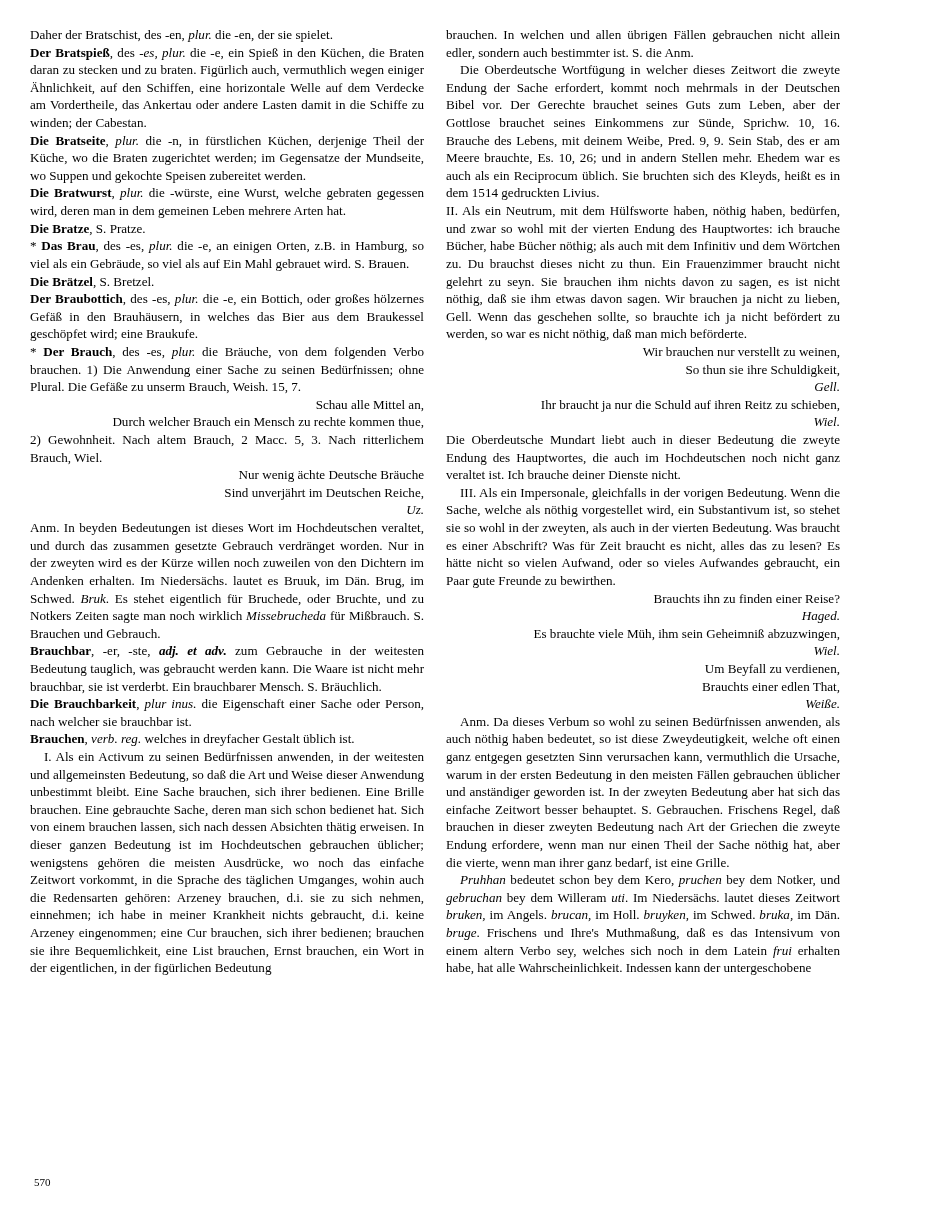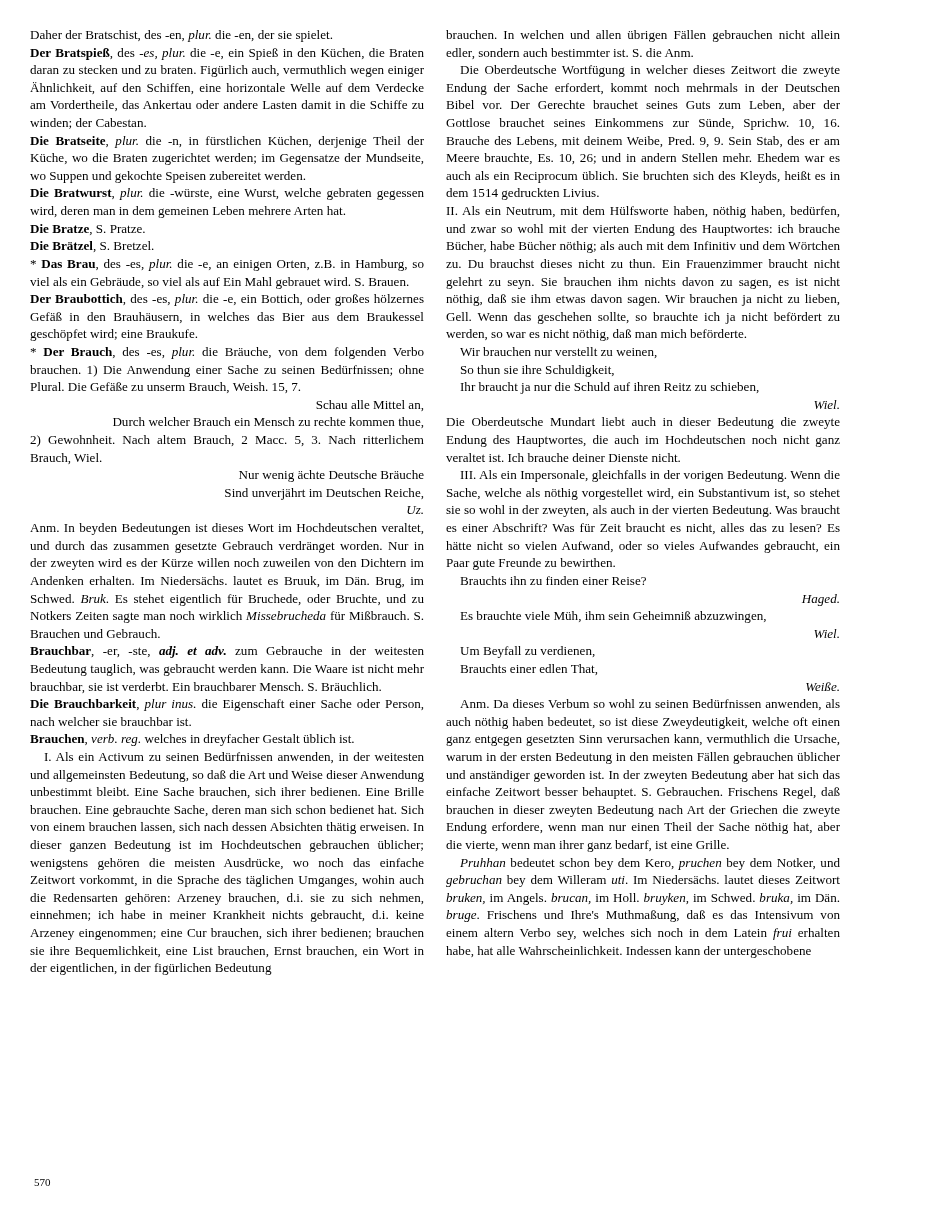--- a/index.html
+++ b/index.html
@@ -48,21 +48,21 @@
   .verse {
     margin: 0;
     text-indent: 0;
     padding-left: 20px;
     text-align: right;
   }
   .verse2 {
     margin: 0;
     text-indent: 0;
     padding-left: 14px;
-    text-align: left;
+    text-align: right;
   }
   .attrib {
     margin: 0;
     text-align: right;
     font-style: italic;
   }
   .folio {
     position: absolute;
     left: 34px;
     top: 1176px;
@@ -83,23 +83,23 @@
       <p class="noind">Daher der Bratschist, des -en, <span class="i">plur.</span> die -en, der sie spielet.</p>
 
       <p class="noind"><span class="b">Der Bratspieß</span>, des -<span class="i">es, plur.</span> die -e, ein Spieß in den Küchen, die Braten daran zu stecken und zu braten. Figürlich auch, vermuthlich wegen einiger Ähnlichkeit, auf den Schiffen, eine horizontale Welle auf dem Verdecke am Vordertheile, das Ankertau oder andere Lasten damit in die Schiffe zu winden; der Cabestan.</p>
 
       <p class="noind"><span class="b">Die Bratseite</span>, <span class="i">plur.</span> die -n, in fürstlichen Küchen, derjenige Theil der Küche, wo die Braten zugerichtet werden; im Gegensatze der Mundseite, wo Suppen und gekochte Speisen zubereitet werden.</p>
 
       <p class="noind"><span class="b">Die Bratwurst</span>, <span class="i">plur.</span> die -würste, eine Wurst, welche gebraten gegessen wird, deren man in dem gemeinen Leben mehrere Arten hat.</p>
 
       <p class="noind"><span class="b">Die Bratze</span>, S. Pratze.</p>
 
+      <p class="noind">* <span class="b">Das Brau</span>, des -es, <span class="i">plur.</span> die -e, an einigen Orten, z.B. in Hamburg, so viel als ein Gebräude, so viel als auf Ein Mahl gebrauet wird. S. Brauen.</p>
+
       <p class="noind"><span class="b">Die Brätzel</span>, S. Bretzel.</p>
-
-      <p class="noind">* <span class="b">Das Brau</span>, des -es, <span class="i">plur.</span> die -e, an einigen Orten, z.B. in Hamburg, so viel als ein Gebräude, so viel als auf Ein Mahl gebrauet wird. S. Brauen.</p>
 
       <p class="noind"><span class="b">Der Braubottich</span>, des -es, <span class="i">plur.</span> die -e, ein Bottich, oder großes hölzernes Gefäß in den Brauhäusern, in welches das Bier aus dem Braukessel geschöpfet wird; eine Braukufe.</p>
 
       <p class="noind">* <span class="b">Der Brauch</span>, des -es, <span class="i">plur.</span> die Bräuche, von dem folgenden Verbo brauchen. 1) Die Anwendung einer Sache zu seinen Bedürfnissen; ohne Plural. Die Gefäße zu unserm Brauch, Weish. 15, 7.</p>
 
       <p class="verse">Schau alle Mittel an,</p>
       <p class="verse">Durch welcher Brauch ein Mensch zu rechte kommen thue,</p>
 
       <p class="noind">2) Gewohnheit. Nach altem Brauch, 2 Macc. 5, 3. Nach ritterlichem Brauch, Wiel.</p>
 
@@ -122,20 +122,21 @@
     <div class="col">
 
       <p class="noind">brauchen. In welchen und allen übrigen Fällen gebrauchen nicht allein edler, sondern auch bestimmter ist. S. die Anm.</p>
 
       <p class="ind">Die Oberdeutsche Wortfügung in welcher dieses Zeitwort die zweyte Endung der Sache erfordert, kommt noch mehrmals in der Deutschen Bibel vor. Der Gerechte brauchet seines Guts zum Leben, aber der Gottlose brauchet seines Einkommens zur Sünde, Sprichw. 10, 16. Brauche des Lebens, mit deinem Weibe, Pred. 9, 9. Sein Stab, des er am Meere brauchte, Es. 10, 26; und in andern Stellen mehr. Ehedem war es auch als ein Reciprocum üblich. Sie bruchten sich des Kleyds, heißt es in dem 1514 gedruckten Livius.</p>
 
       <p class="noind">II. Als ein Neutrum, mit dem Hülfsworte haben, nöthig haben, bedürfen, und zwar so wohl mit der vierten Endung des Hauptwortes: ich brauche Bücher, habe Bücher nöthig; als auch mit dem Infinitiv und dem Wörtchen zu. Du brauchst dieses nicht zu thun. Ein Frauenzimmer braucht nicht gelehrt zu seyn. Sie brauchen ihm nichts davon zu sagen, es ist nicht nöthig, daß sie ihm etwas davon sagen. Wir brauchen ja nicht zu lieben, Gell. Wenn das geschehen sollte, so brauchte ich ja nicht befördert zu werden, so war es nicht nöthig, daß man mich beförderte.</p>
 
       <p class="verse2">Wir brauchen nur verstellt zu weinen,</p>
       <p class="verse2">So thun sie ihre Schuldigkeit,</p>
+      <p class="attrib">Gell.</p>
 
       <p class="verse2">Ihr braucht ja nur die Schuld auf ihren Reitz zu schieben,</p>
       <p class="attrib">Wiel.</p>
 
       <p class="noind">Die Oberdeutsche Mundart liebt auch in dieser Bedeutung die zweyte Endung des Hauptwortes, die auch im Hochdeutschen noch nicht ganz veraltet ist. Ich brauche deiner Dienste nicht.</p>
 
       <p class="ind">III. Als ein Impersonale, gleichfalls in der vorigen Bedeutung. Wenn die Sache, welche als nöthig vorgestellet wird, ein Substantivum ist, so stehet sie so wohl in der zweyten, als auch in der vierten Bedeutung. Was braucht es einer Abschrift? Was für Zeit braucht es nicht, alles das zu lesen? Es hätte nicht so vielen Aufwand, oder so vieles Aufwandes gebraucht, ein Paar gute Freunde zu bewirthen.</p>
 
       <p class="verse2">Brauchts ihn zu finden einer Reise?</p>
       <p class="attrib">Haged.</p>

